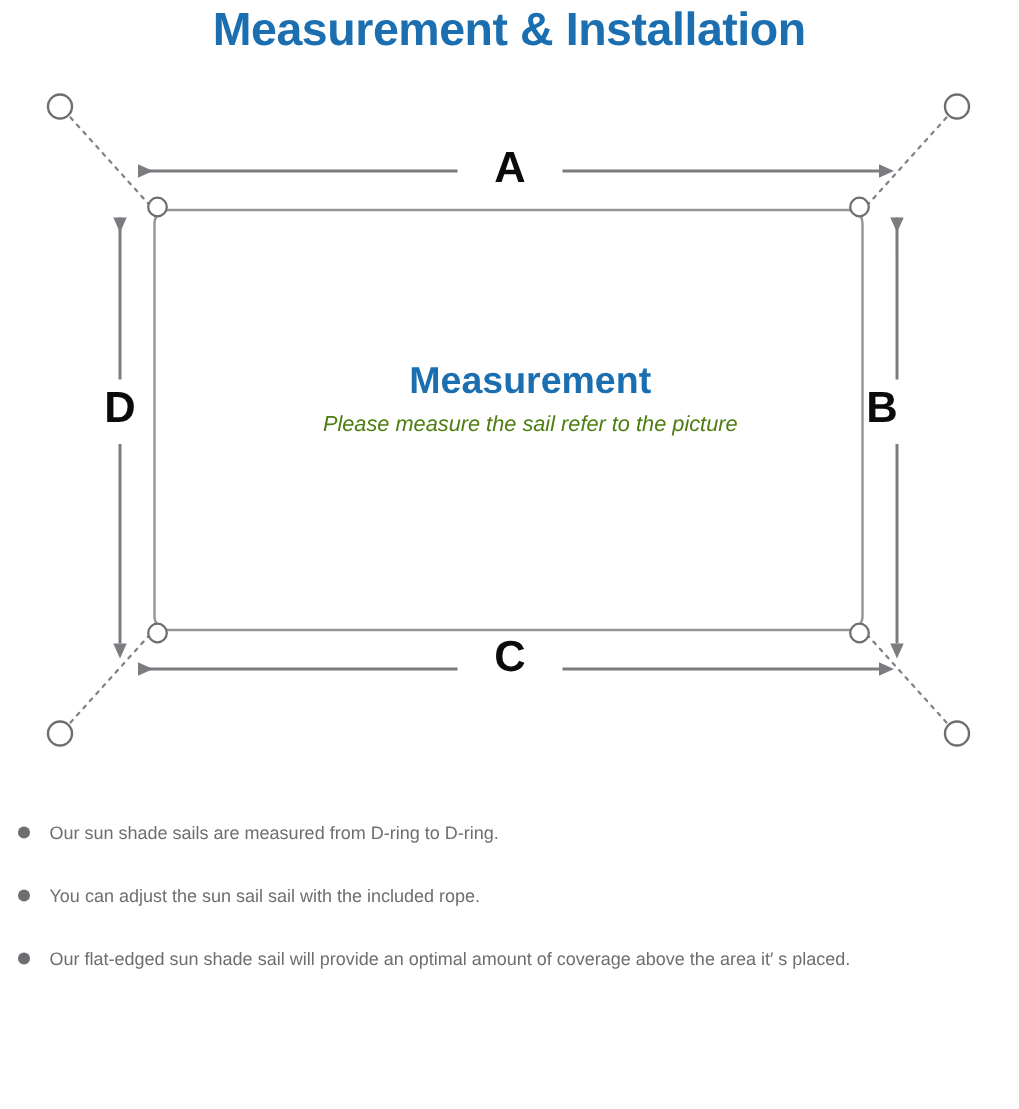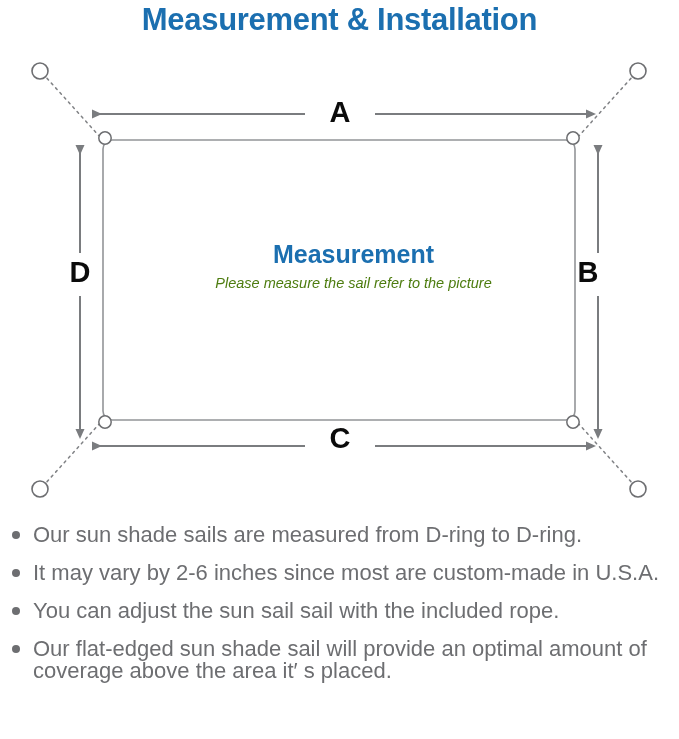--- a/index.html
+++ b/index.html
@@ -86,23 +86,24 @@
     position: absolute;
     top: 524px;
     left: 0;
     width: 679px;
   }
   .note-item {
     position: relative;
     padding-left: 33px;
     padding-right: 6px;
     margin-bottom: 16px;
-    font-size: 22px;
+    font-size: 12px;
     line-height: 22px;
     color: #6d6e71;
+    margin-top: 20px;
   }
   .note-item .bullet {
     position: absolute;
     left: 12px;
     top: 7px;
     width: 8px;
     height: 8px;
     border-radius: 50%;
     background: #6d6e71;
   }
@@ -166,23 +167,19 @@
   <div class="dim-letter" id="letter-d">D</div>
 </div>
 
 <div id="notes">
   <div class="note-item">
     <span class="bullet"></span>
     <span>Our sun shade sails are measured from D-ring to D-ring.</span>
   </div>
   <div class="note-item">
     <span class="bullet"></span>
-    <span>It may vary by 2-6 inches since most are custom-made in U.S.A.</span>
-  </div>
-  <div class="note-item">
-    <span class="bullet"></span>
     <span>You can adjust the sun sail sail with the included rope.</span>
   </div>
   <div class="note-item">
     <span class="bullet"></span>
     <span>Our flat-edged sun shade sail will provide an optimal amount of coverage above the area it′ s placed.</span>
   </div>
 </div>
 
 </body></html>

